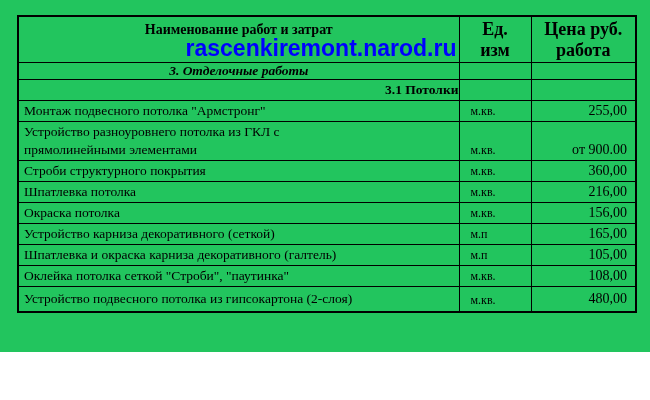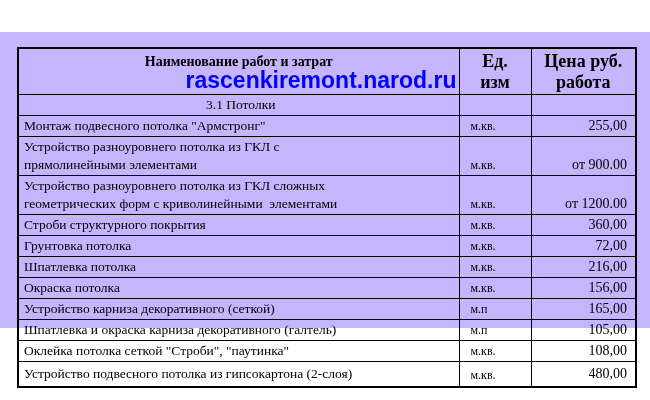--- a/index.html
+++ b/index.html
@@ -6,23 +6,22 @@
     margin: 0;
     padding: 0;
     background: #ffffff;
     width: 650px;
     height: 400px;
     overflow: hidden;
   }
   .sheet {
     position: relative;
     width: 650px;
-    height: 296px;
-    background: #c4b5fd;
-    margin-top: 32px;
+    height: 352px;
+    background: #22c55e;
   }
   table.price-table {
     position: absolute;
     left: 17px;
     top: 15px;
     width: 618px;
     border-collapse: collapse;
     table-layout: fixed;
     border: 2px solid #000000;
     font-family: "Liberation Serif", "DejaVu Serif", serif;
@@ -73,22 +72,22 @@
     line-height: 14px;
   }
   td.section-name {
     text-align: center;
     font-weight: bold;
     font-style: italic;
     padding-bottom: 1px;
   }
   tr.subsection td { height: 18px; }
   td.subsection-name {
-    font-weight: normal;
-    text-align: center;
+    font-weight: bold;
+    text-align: right;
     padding-left: 4px;
     padding-bottom: 1px;
   }
 
   
   td.name {
     text-align: left;
     padding-left: 5px;
     padding-bottom: 1px;
     white-space: pre-wrap;
@@ -130,53 +129,47 @@
       <td class="head-unit">
         <div>Ед.</div>
         <div>изм</div>
       </td>
       <td class="head-price">
         <div>Цена руб.</div>
         <div>работа</div>
       </td>
     </tr>
 
+    <tr class="section">
+      <td class="section-name">3. Отделочные работы</td>
+      <td class="unit"></td>
+      <td class="price"></td>
+    </tr>
 
     <tr class="subsection">
       <td class="subsection-name">3.1 Потолки</td>
       <td class="unit"></td>
       <td class="price"></td>
     </tr>
 
     <tr class="single">
       <td class="name">Монтаж подвесного потолка "Армстронг"</td>
       <td class="unit">м.кв.</td>
       <td class="price">255,00</td>
     </tr>
     <tr class="double">
       <td class="name">Устройство разноуровнего потолка из ГКЛ с
 прямолинейными элементами</td>
       <td class="unit">м.кв.</td>
       <td class="price">от 900.00</td>
     </tr>
-    <tr class="double">
-      <td class="name">Устройство разноуровнего потолка из ГКЛ сложных
-геометрических форм с криволинейными  элементами</td>
-      <td class="unit">м.кв.</td>
-      <td class="price">от 1200.00</td>
-    </tr>
     <tr class="single">
       <td class="name">Строби структурного покрытия</td>
       <td class="unit">м.кв.</td>
       <td class="price">360,00</td>
-    </tr>
-    <tr class="single">
-      <td class="name">Грунтовка потолка</td>
-      <td class="unit">м.кв.</td>
-      <td class="price">72,00</td>
     </tr>
     <tr class="single">
       <td class="name">Шпатлевка потолка</td>
       <td class="unit">м.кв.</td>
       <td class="price">216,00</td>
     </tr>
     <tr class="single">
       <td class="name">Окраска потолка</td>
       <td class="unit">м.кв.</td>
       <td class="price">156,00</td>

